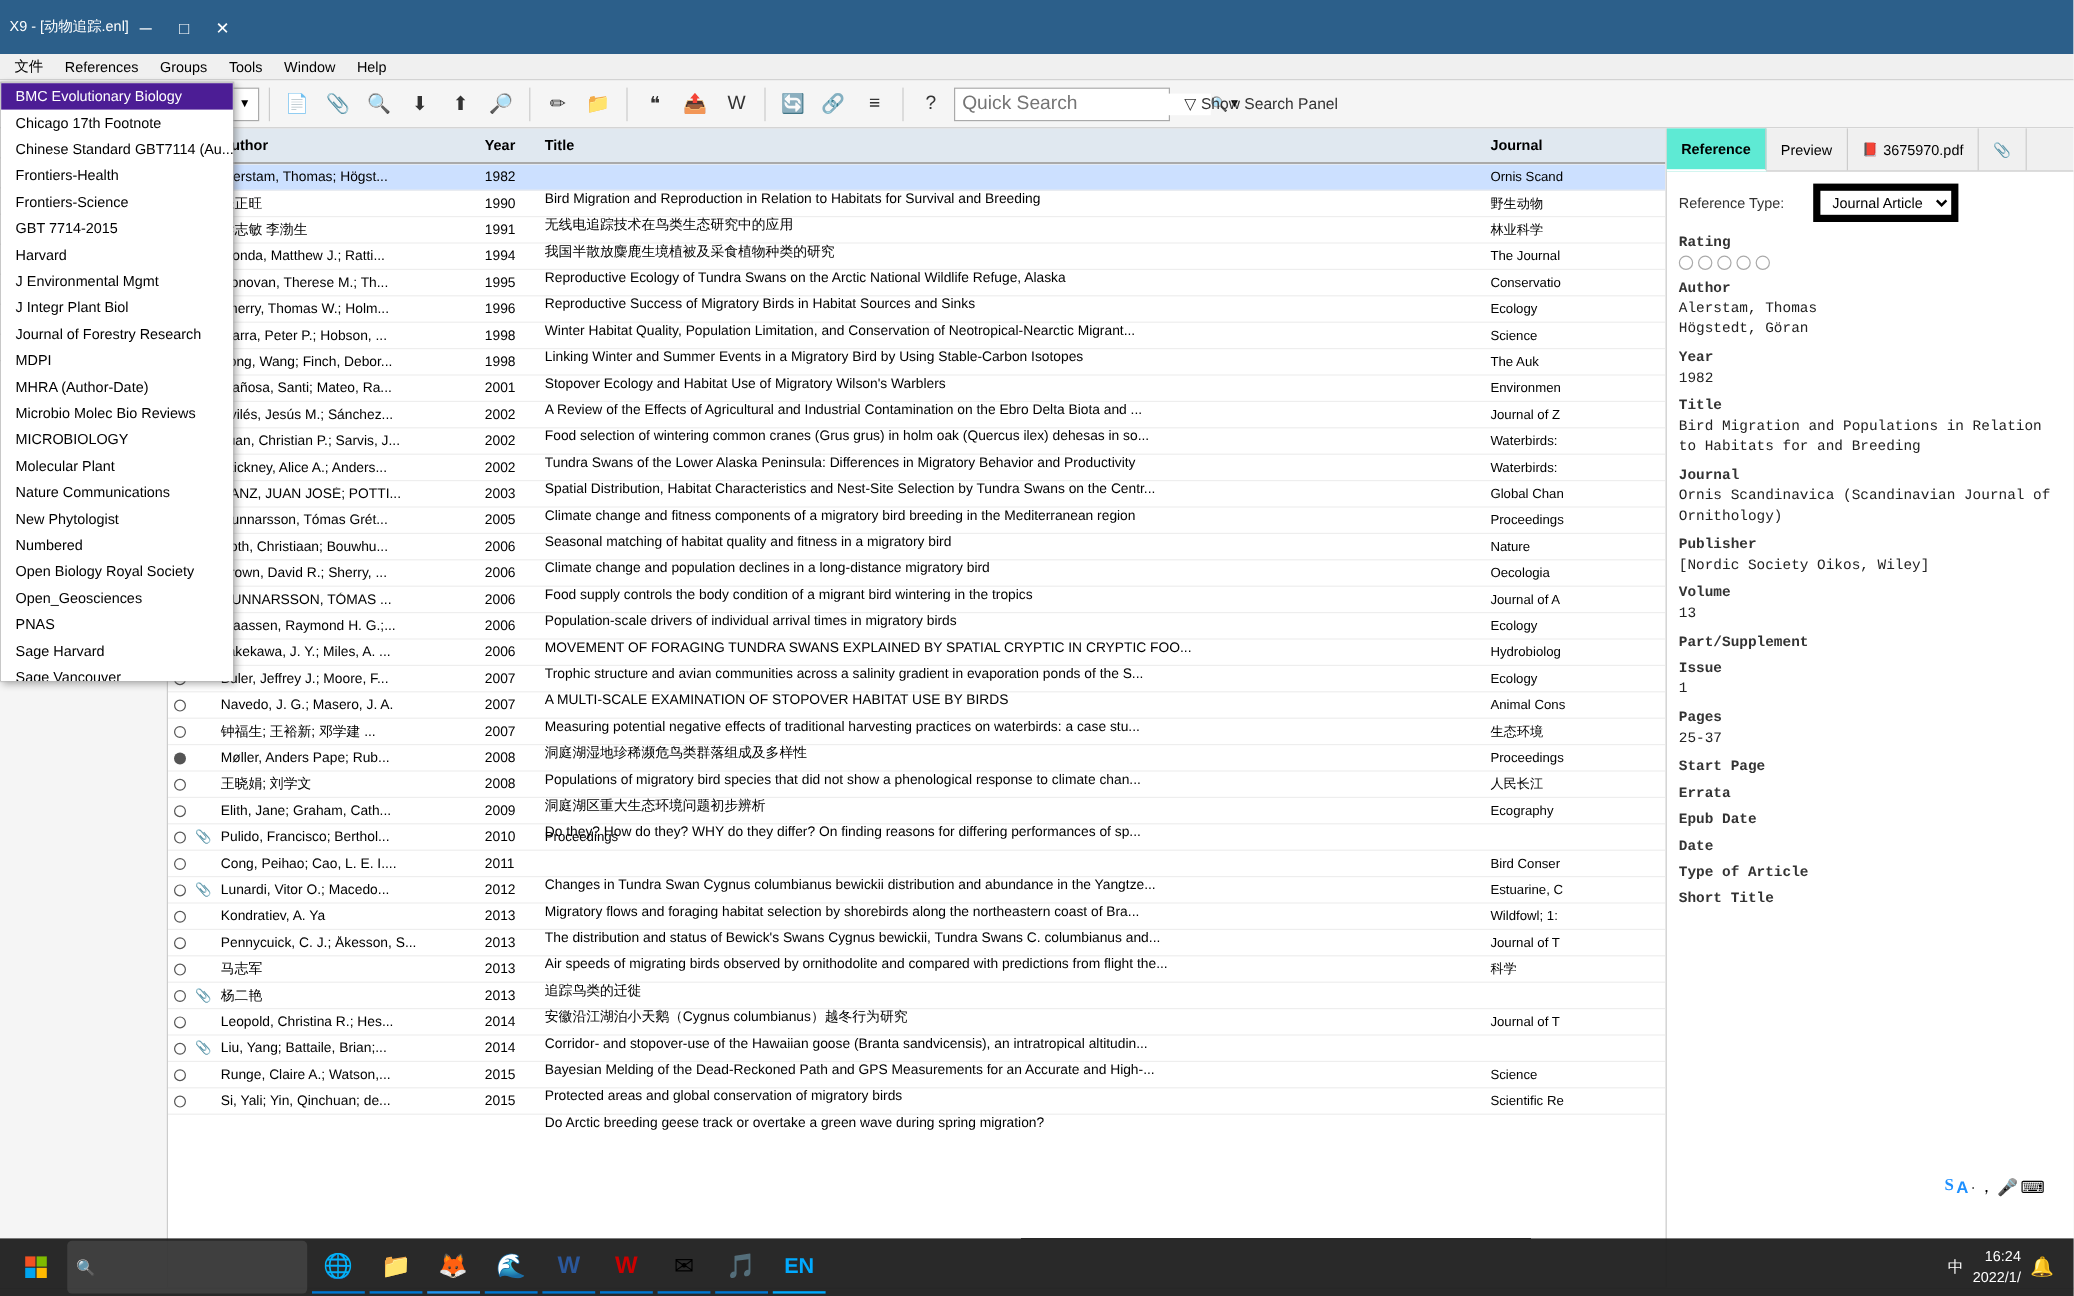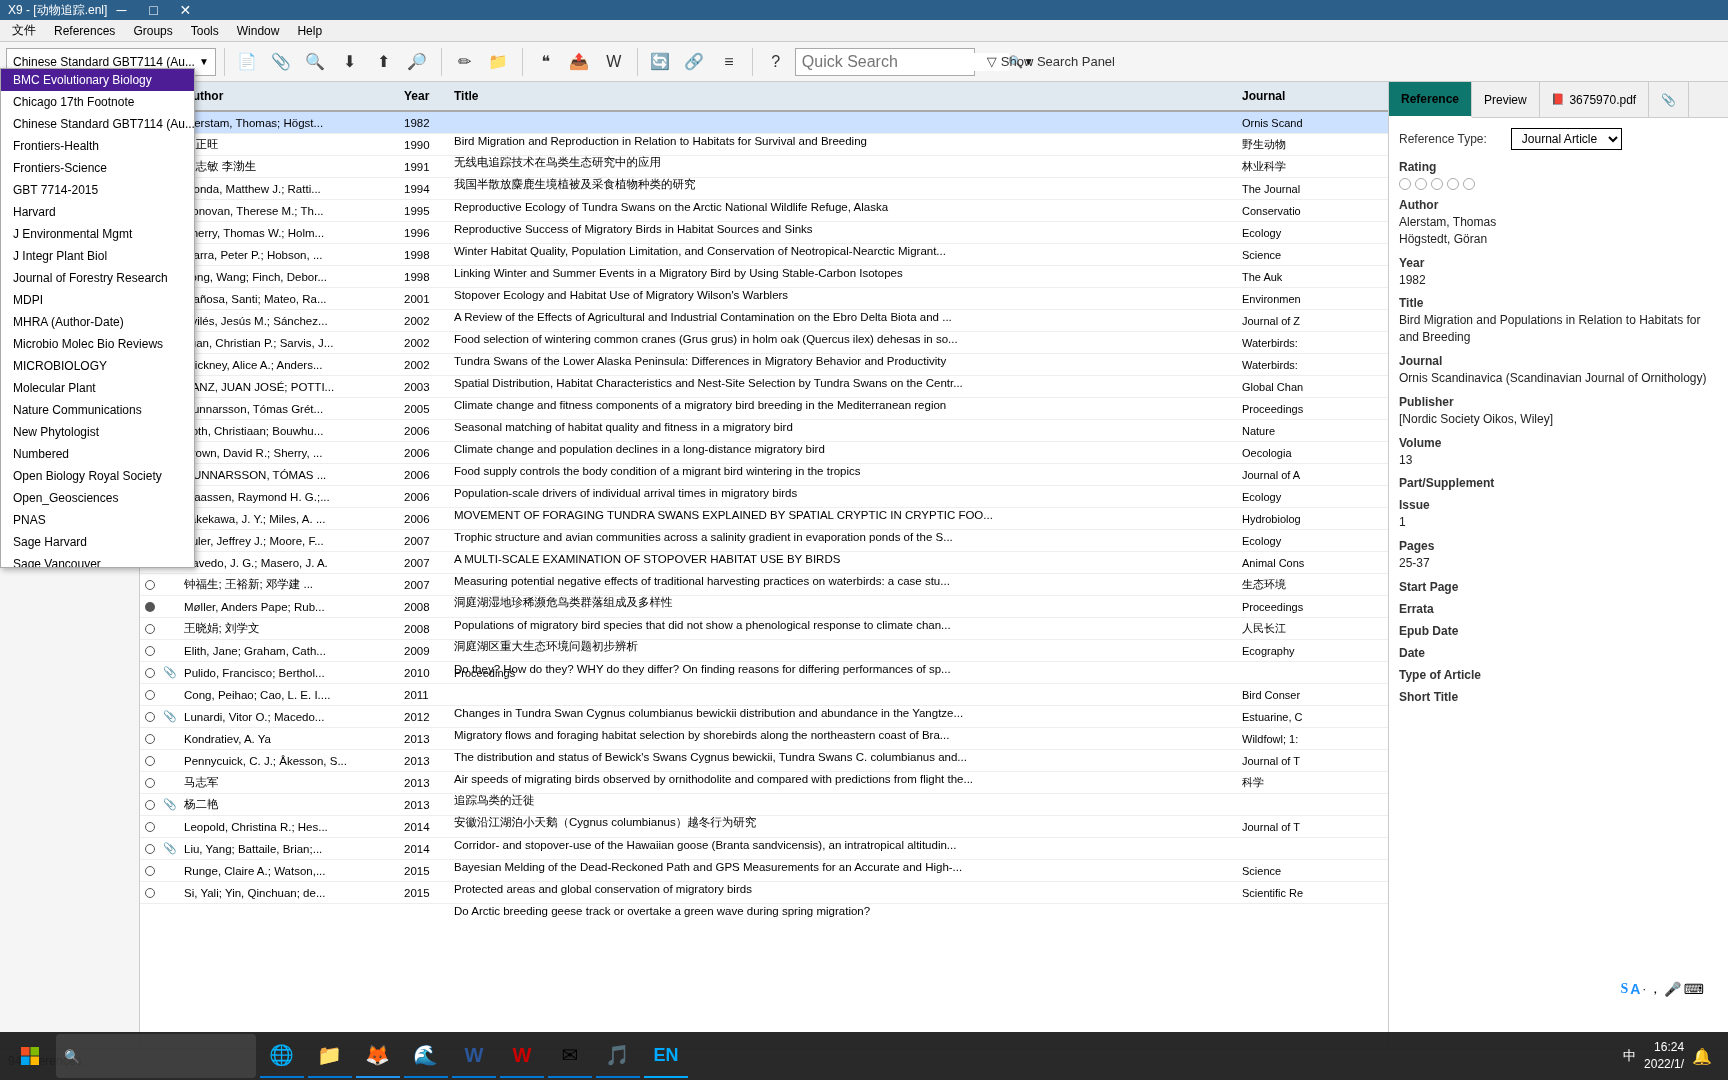--- a/index.html
+++ b/index.html
@@ -2,21 +2,21 @@
 <html><head>
   <meta charset="utf-8">
   <style>
     * { margin: 0; padding: 0; box-sizing: border-box; }
     body { font-family: 'Segoe UI', Arial, sans-serif; font-size: 12px; background: #f0f0f0; overflow: hidden; width: 1728px; height: 1080px; }
 
     
     #title-bar {
       background: #2c5f8a;
       color: white;
-      height: 20px;
+      height: 45px;
       display: flex;
       align-items: center;
       padding: 0 8px;
       font-size: 12px;
     }
     #title-bar-controls { display: flex; gap: 4px; }
     .title-btn { width: 28px; height: 22px; background: transparent; border: none; color: white; cursor: pointer; font-size: 14px; display: flex; align-items: center; justify-content: center; }
 
     
     #menu-bar {
@@ -178,39 +178,39 @@
     .right-tab {
       padding: 8px 12px;
       cursor: pointer;
       font-size: 12px;
       border-right: 1px solid #ccc;
       display: flex;
       align-items: center;
       gap: 4px;
     }
     .right-tab.active {
-      background: #0f766e;
+      background: #5eead4;
       border-bottom: 2px solid white;
       margin-bottom: -1px;
       font-weight: bold;
     }
     #right-panel-content {
       flex: 1;
       padding: 10px;
       overflow-y: auto;
       font-size: 12px;
     }
-    .field-row { margin-bottom: 8px; }
+    .field-row { margin-bottom: 8px; font-family: Liberation Mono, monospace; }
     .field-label { font-weight: bold; color: #333; font-size: 12px; margin-bottom: 2px; }
     .field-value { color: #222; font-size: 12px; line-height: 1.4; }
     .rating-dots { display: flex; gap: 4px; margin: 4px 0; }
     .rating-dot { width: 12px; height: 12px; border-radius: 50%; border: 1px solid #aaa; background: white; display: inline-block; }
     .ref-type-row { display: flex; align-items: center; gap: 24px; margin-bottom: 10px; font-size: 12px; }
     .ref-type-label { font-weight: normal; color: #333; }
-    .ref-type-select { border: 1px solid #000000; padding: 2px 6px; font-size: 12px; background: white; }
+    .ref-type-select { border: 6px solid #000000; padding: 2px 6px; font-size: 12px; background: white; }
 
     
     #status-bar {
       background: #f0f0f0;
       border-top: 1px solid #ccc;
       height: 24px;
       display: flex;
       align-items: center;
       padding: 0 8px;
       font-size: 12px;

